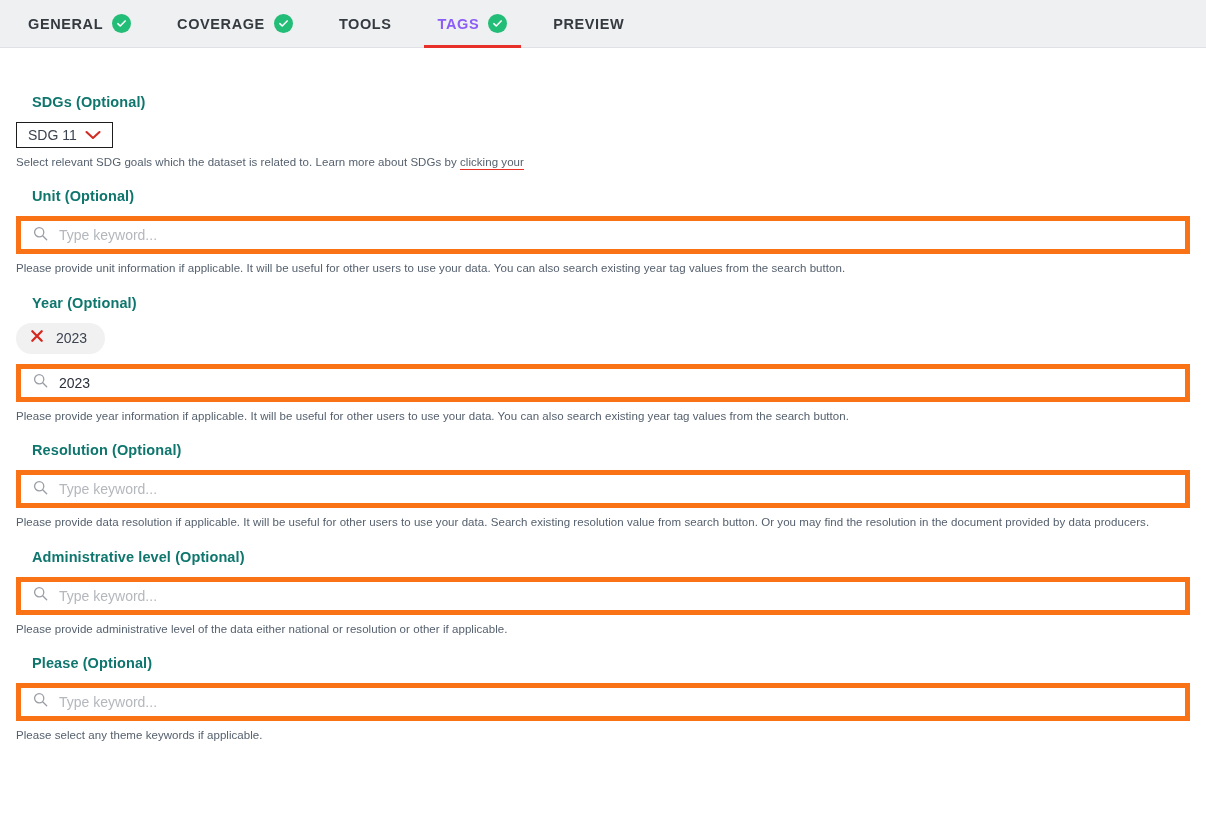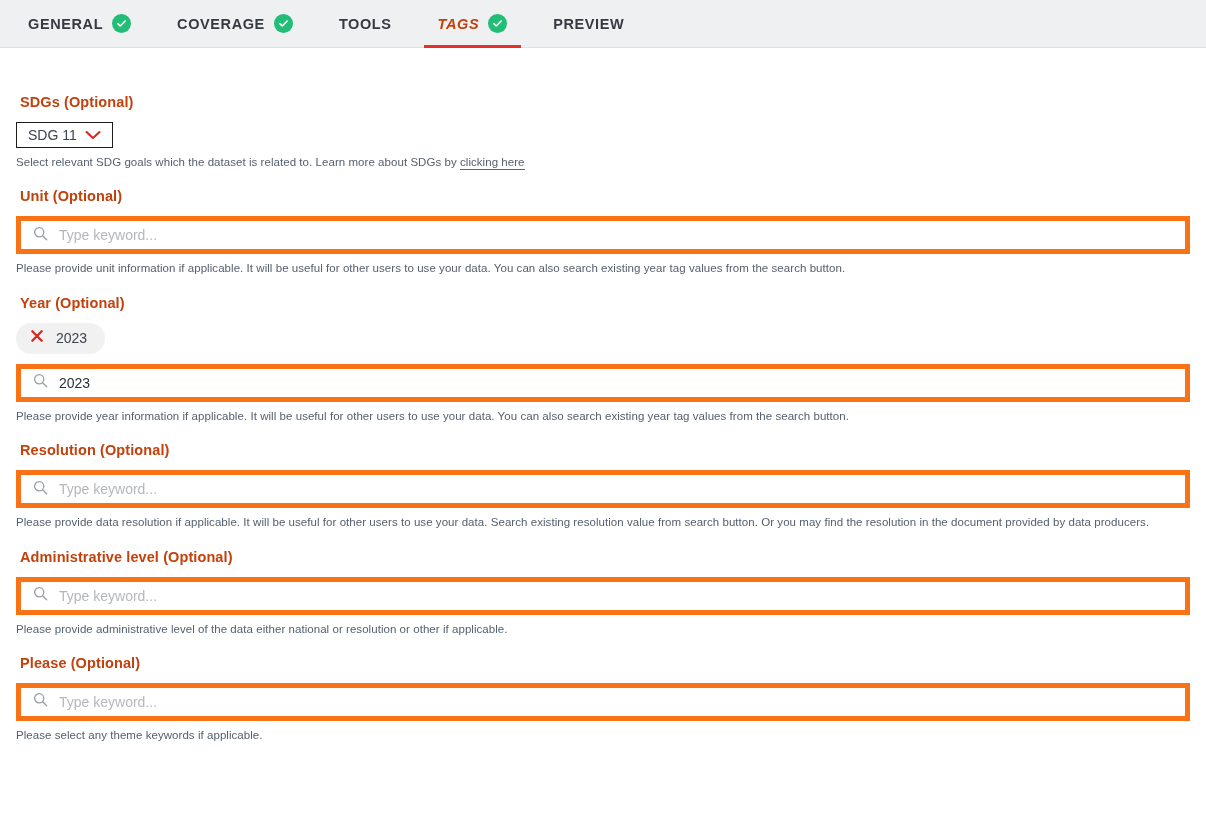--- a/index.html
+++ b/index.html
@@ -34,21 +34,21 @@
     user-select: none;
   }
   .tab:last-child { margin-right: 0; }
   .tab-label {
     font-size: 14.5px;
     font-weight: bold;
     letter-spacing: 0.6px;
     color: #343a40;
     white-space: nowrap;
   }
-  .tab.active .tab-label { color: #c2410c; font-style: italic; }
+  .tab.active .tab-label { color: #8b5cf6; }
   .tab .underline {
     display: none;
     position: absolute;
     left: 0; right: 0; bottom: 0;
     height: 3px;
     background: #e8302a;
   }
   .tab.active .underline { display: block; }
 
   .check-badge {
@@ -65,23 +65,23 @@
 
   
   .form {
     padding: 0 16px;
   }
   .field { margin-top: 0; }
 
   .field-label {
     font-size: 14.5px;
     font-weight: bold;
-    color: #c2410c;
+    color: #0f766e;
     letter-spacing: 0.1px;
-    margin: 0 0 12px 4px;
+    margin: 0 0 12px 16px;
   }
 
   .help {
     font-size: 11.5px;
     color: #55606e;
     margin: 7px 0 0 0;
     line-height: 1.25;
     letter-spacing: 0.05px;
   }
   .help a, .help .link {
@@ -209,21 +209,21 @@
 
     <div class="sdg-select">
       <span class="sdg-value">SDG 11</span>
       <span class="chev">
         <svg width="16" height="10" viewBox="0 0 16 10">
             <path d="M1.5 2 L8 8 L14.5 2" fill="none" stroke="#d12b22" stroke-width="2.1" stroke-linecap="round" stroke-linejoin="round"></path>
           </svg>
       </span>
     </div>
 
-    <p class="help"><span>Select relevant SDG goals which the dataset is related to. Learn more about SDGs by </span><span class="link">clicking here</span></p>
+    <p class="help"><span>Select relevant SDG goals which the dataset is related to. Learn more about SDGs by </span><span class="link">clicking your</span></p>
   </div>
 
   <div class="field gap-sect">
     <div class="field-label">Unit (Optional)</div>
     <div class="search-box">
       <span class="mag">
         <svg width="15" height="15" viewBox="0 0 16 16">
             <circle cx="6.6" cy="6.6" r="4.9" fill="none" stroke="#9a9ea6" stroke-width="1.4"></circle>
             <line x1="10.3" y1="10.4" x2="14.6" y2="14.7" stroke="#9a9ea6" stroke-width="1.4" stroke-linecap="round"></line>
           </svg>

